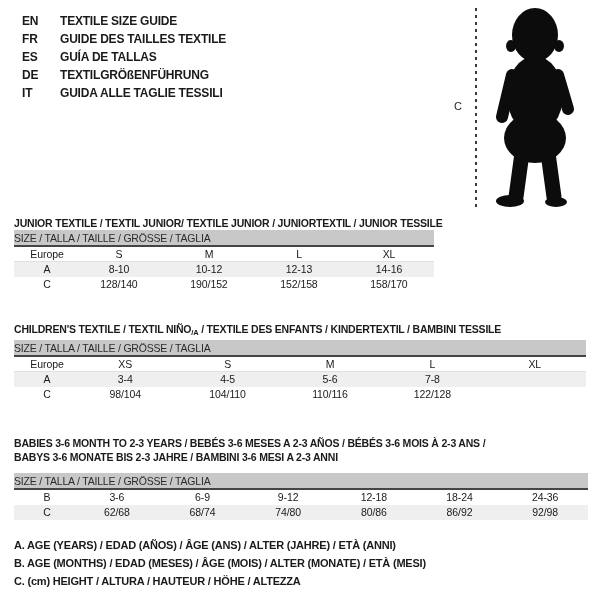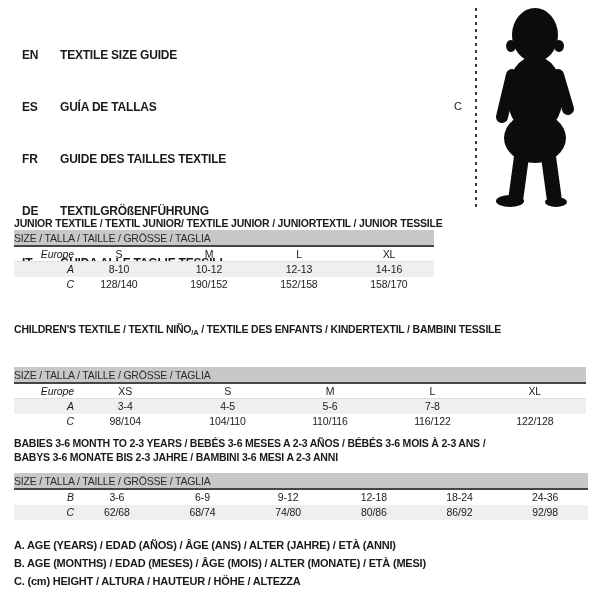--- a/index.html
+++ b/index.html
@@ -9,21 +9,21 @@
     width: 600px;
     height: 600px;
     background: #ffffff;
     font-family: "Liberation Sans", sans-serif;
     color: #1a1a1a;
     overflow: hidden;
   }
 
   
   .lang-list { position: absolute; left: 22px; top: 12px; }
-  .lang-row { display: flex; line-height: 18px; font-size: 12px; font-weight: bold; letter-spacing: -0.2px; margin-top: 34px; }
+  .lang-row { display: flex; line-height: 18px; font-size: 12px; font-weight: bold; letter-spacing: -0.2px; }
   .lang-code { width: 38px; flex: 0 0 38px; }
 
   
   .figure-area { position: absolute; left: 450px; top: 0; width: 150px; height: 232px; }
   .measure-label {
     position: absolute; left: 4px; top: 100px;
     font-size: 11px; font-weight: normal; color: #222;
   }
   .measure-line {
     position: absolute; left: 25px; top: 8px; width: 2px; height: 202px;
@@ -42,53 +42,53 @@
     background: #c8c8c8; color: #2b2b2b;
     height: 17px; line-height: 17px;
     font-size: 10.5px; letter-spacing: -0.2px;
     border-bottom: 2px solid #454545;
   }
   .trow { display: grid; height: 15px; line-height: 15px; font-size: 10.5px; letter-spacing: -0.1px; }
   .t4 .trow { grid-template-columns: 60px repeat(4, 1fr); }
   .t5 .trow { grid-template-columns: 60px repeat(5, 1fr); }
   .t6 .trow { grid-template-columns: 60px repeat(6, 1fr); }
   .trow .cell { text-align: center; }
-  .trow .label { text-align: right; padding-left: 6px; font-style: italic; }
+  .trow .label { text-align: center; padding-left: 6px; }
   .trow.shaded { background: #efefef; }
   .trow.underlined { border-bottom: 1px solid #e0e0e0; }
 
   .tbl-1 { top: 216px; width: 420px; }
   .tbl-1 .table-title { }
   .tbl-2 { top: 322px; width: 572px; }
-  .tbl-2 .table-title { margin-bottom: 27px; }
+  .tbl-2 .table-title { margin-bottom: 0; }
   .tbl-3 { top: 424px; width: 574px; }
   .tbl-3 .table-title-lines { margin-bottom: 9px; margin-top: 12px; }
   .tbl-3 .table-title { margin-bottom: 0; }
 
   
   .notes { position: absolute; left: 14px; top: 536px; }
   .note-line { font-size: 11px; font-weight: bold; letter-spacing: -0.2px; line-height: 18px; white-space: nowrap; }
 </style>
 </head>
 <body>
 
 <div class="page">
 
   <div class="lang-list">
     <div class="lang-row">
       <span class="lang-code">EN</span>
       <span class="lang-text">TEXTILE SIZE GUIDE</span>
     </div>
     <div class="lang-row">
+      <span class="lang-code">FR</span>
+      <span class="lang-text">GUIDE DES TAILLES TEXTILE</span>
+    </div>
+    <div class="lang-row">
       <span class="lang-code">ES</span>
       <span class="lang-text">GUÍA DE TALLAS</span>
-    </div>
-    <div class="lang-row">
-      <span class="lang-code">FR</span>
-      <span class="lang-text">GUIDE DES TAILLES TEXTILE</span>
     </div>
     <div class="lang-row">
       <span class="lang-code">DE</span>
       <span class="lang-text">TEXTILGRÖßENFÜHRUNG</span>
     </div>
     <div class="lang-row">
       <span class="lang-code">IT</span>
       <span class="lang-text">GUIDA ALLE TAGLIE TESSILI</span>
     </div>
   </div>
@@ -160,21 +160,20 @@
       <span class="cell">3-4</span>
       <span class="cell">4-5</span>
       <span class="cell">5-6</span>
       <span class="cell">7-8</span>
     </div>
     <div class="trow">
       <span class="cell label">C</span>
       <span class="cell">98/104</span>
       <span class="cell">104/110</span>
       <span class="cell">110/116</span>
-      <span class="cell">116/122</span>
       <span class="cell">122/128</span>
     </div>
   </div>
 
   <div class="size-table tbl-3 t6">
     <div class="table-title-lines">
       <div class="table-title">BABIES 3-6 MONTH TO 2-3 YEARS / BEBÉS 3-6 MESES A 2-3 AÑOS / BÉBÉS 3-6 MOIS À 2-3 ANS /</div>
       <div class="table-title">BABYS 3-6 MONATE BIS 2-3 JAHRE / BAMBINI 3-6 MESI A 2-3 ANNI</div>
     </div>
     <div class="size-band">SIZE / TALLA / TAILLE / GRÖSSE / TAGLIA</div>

